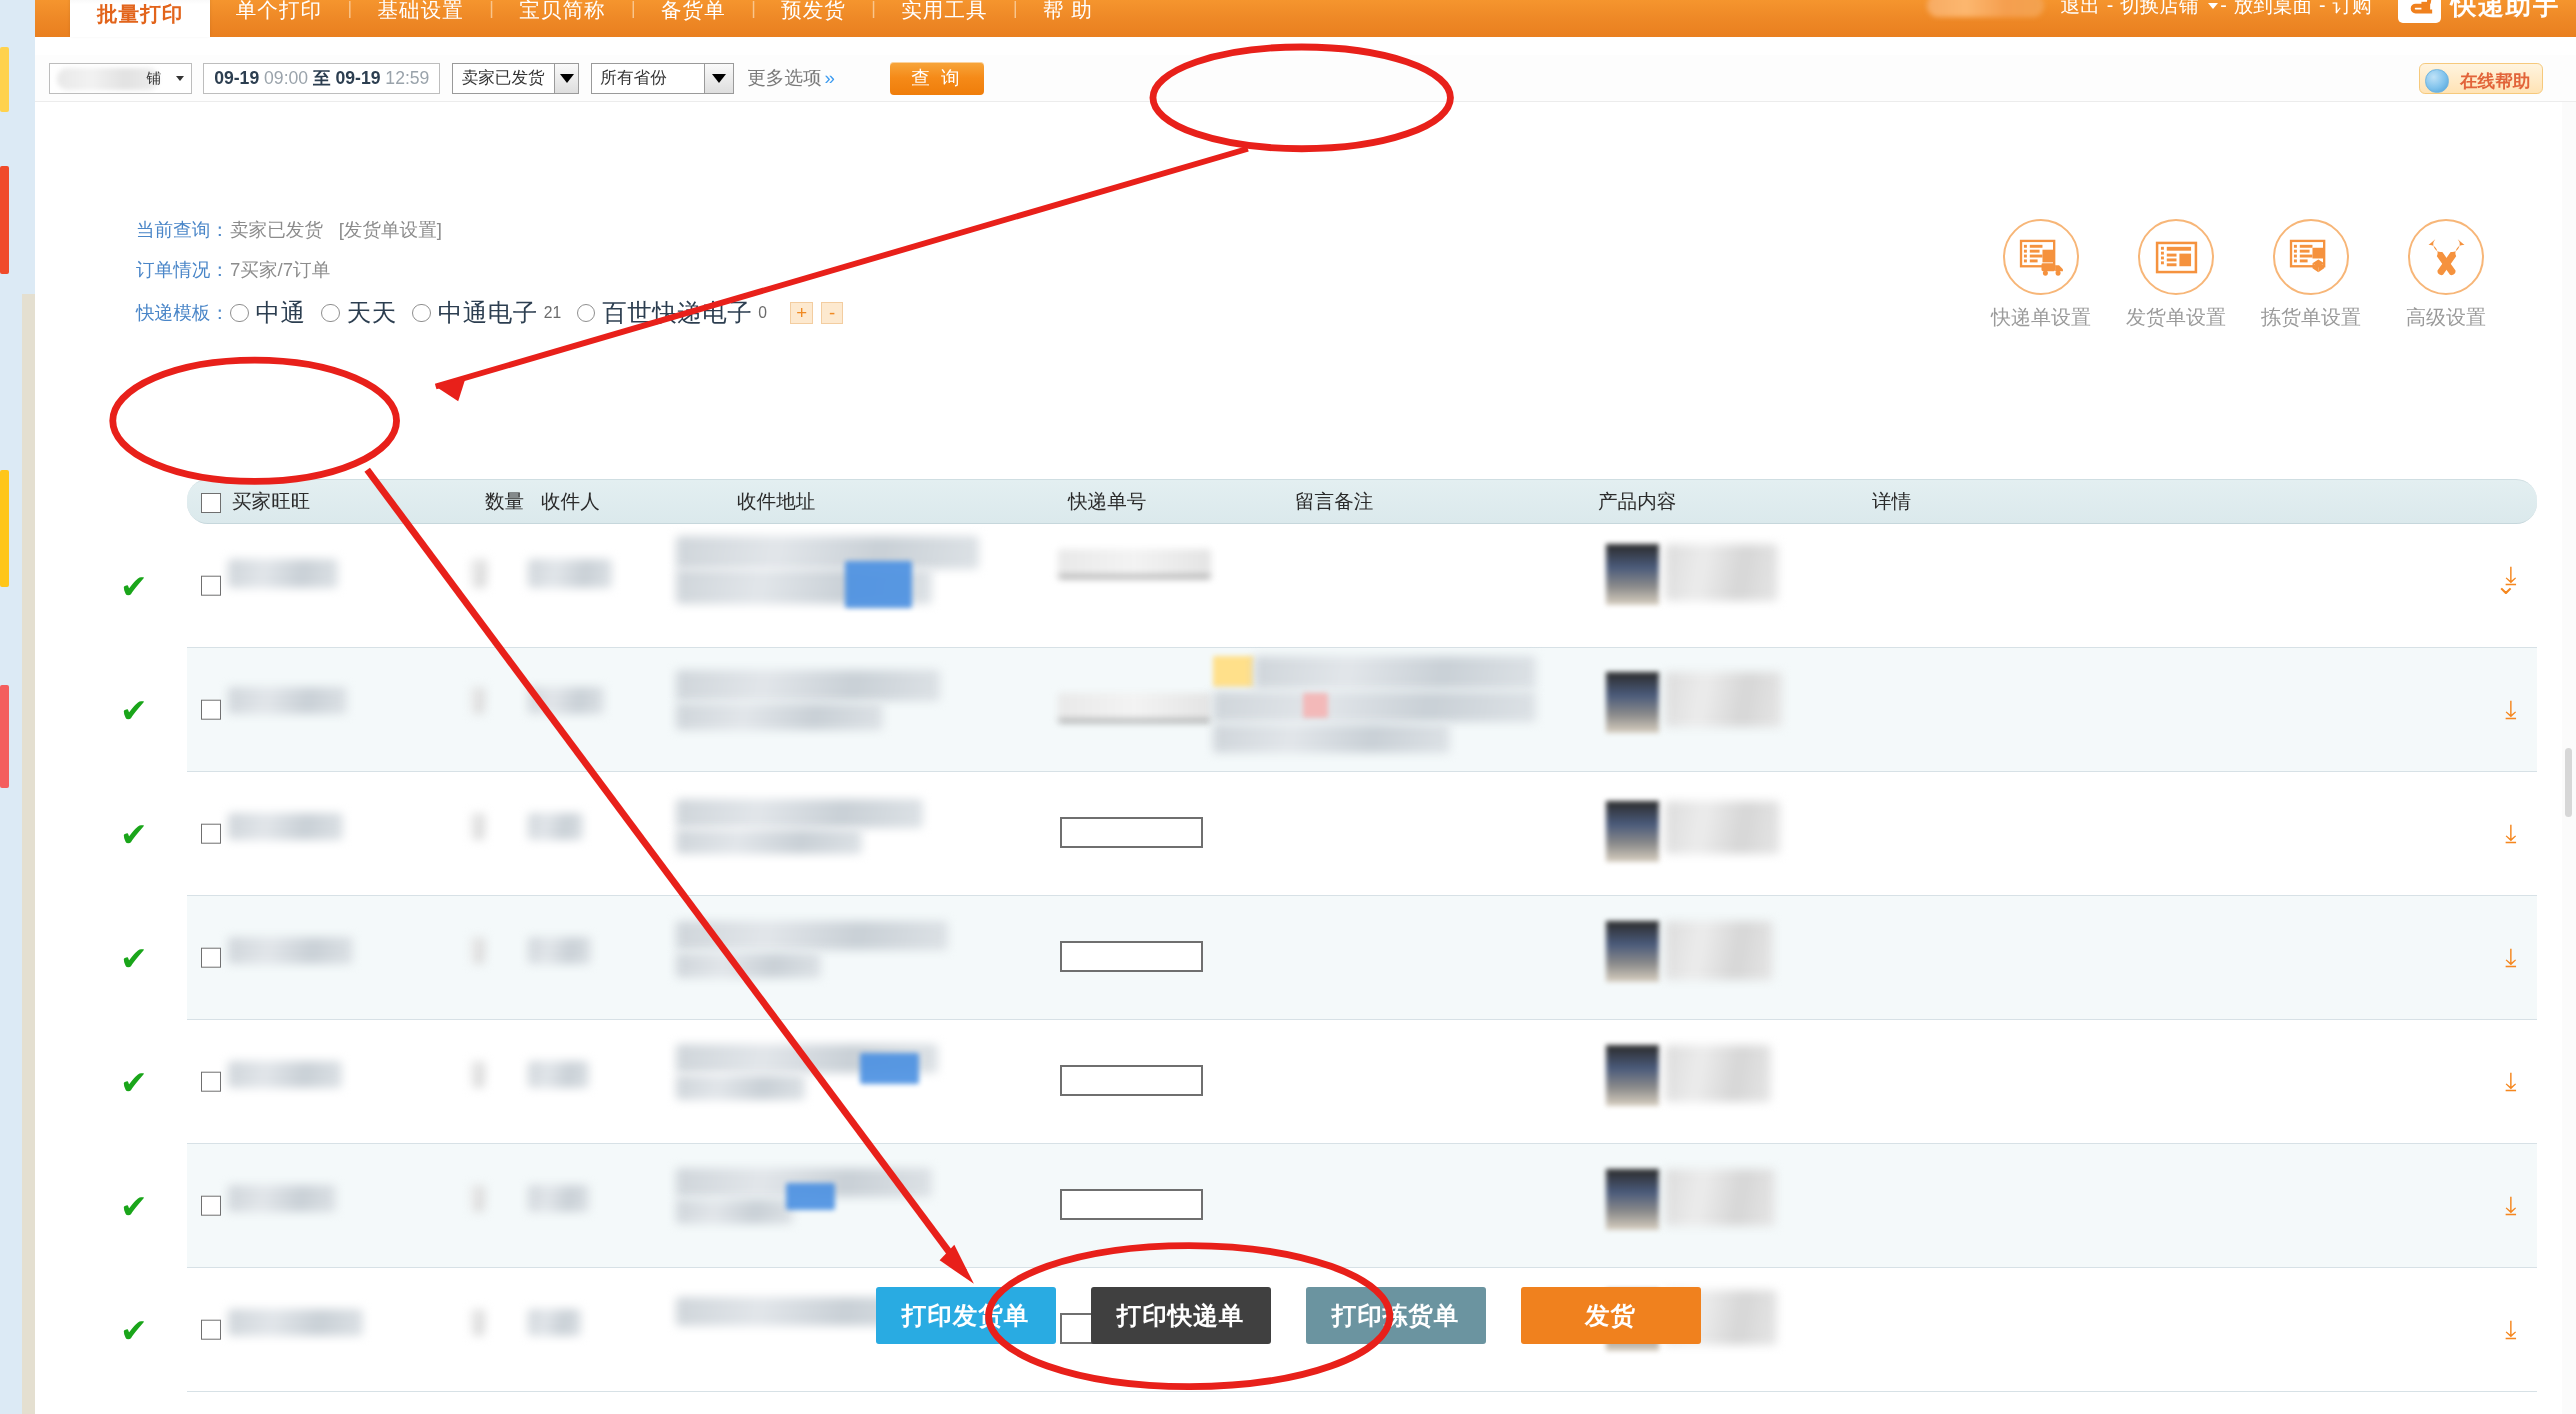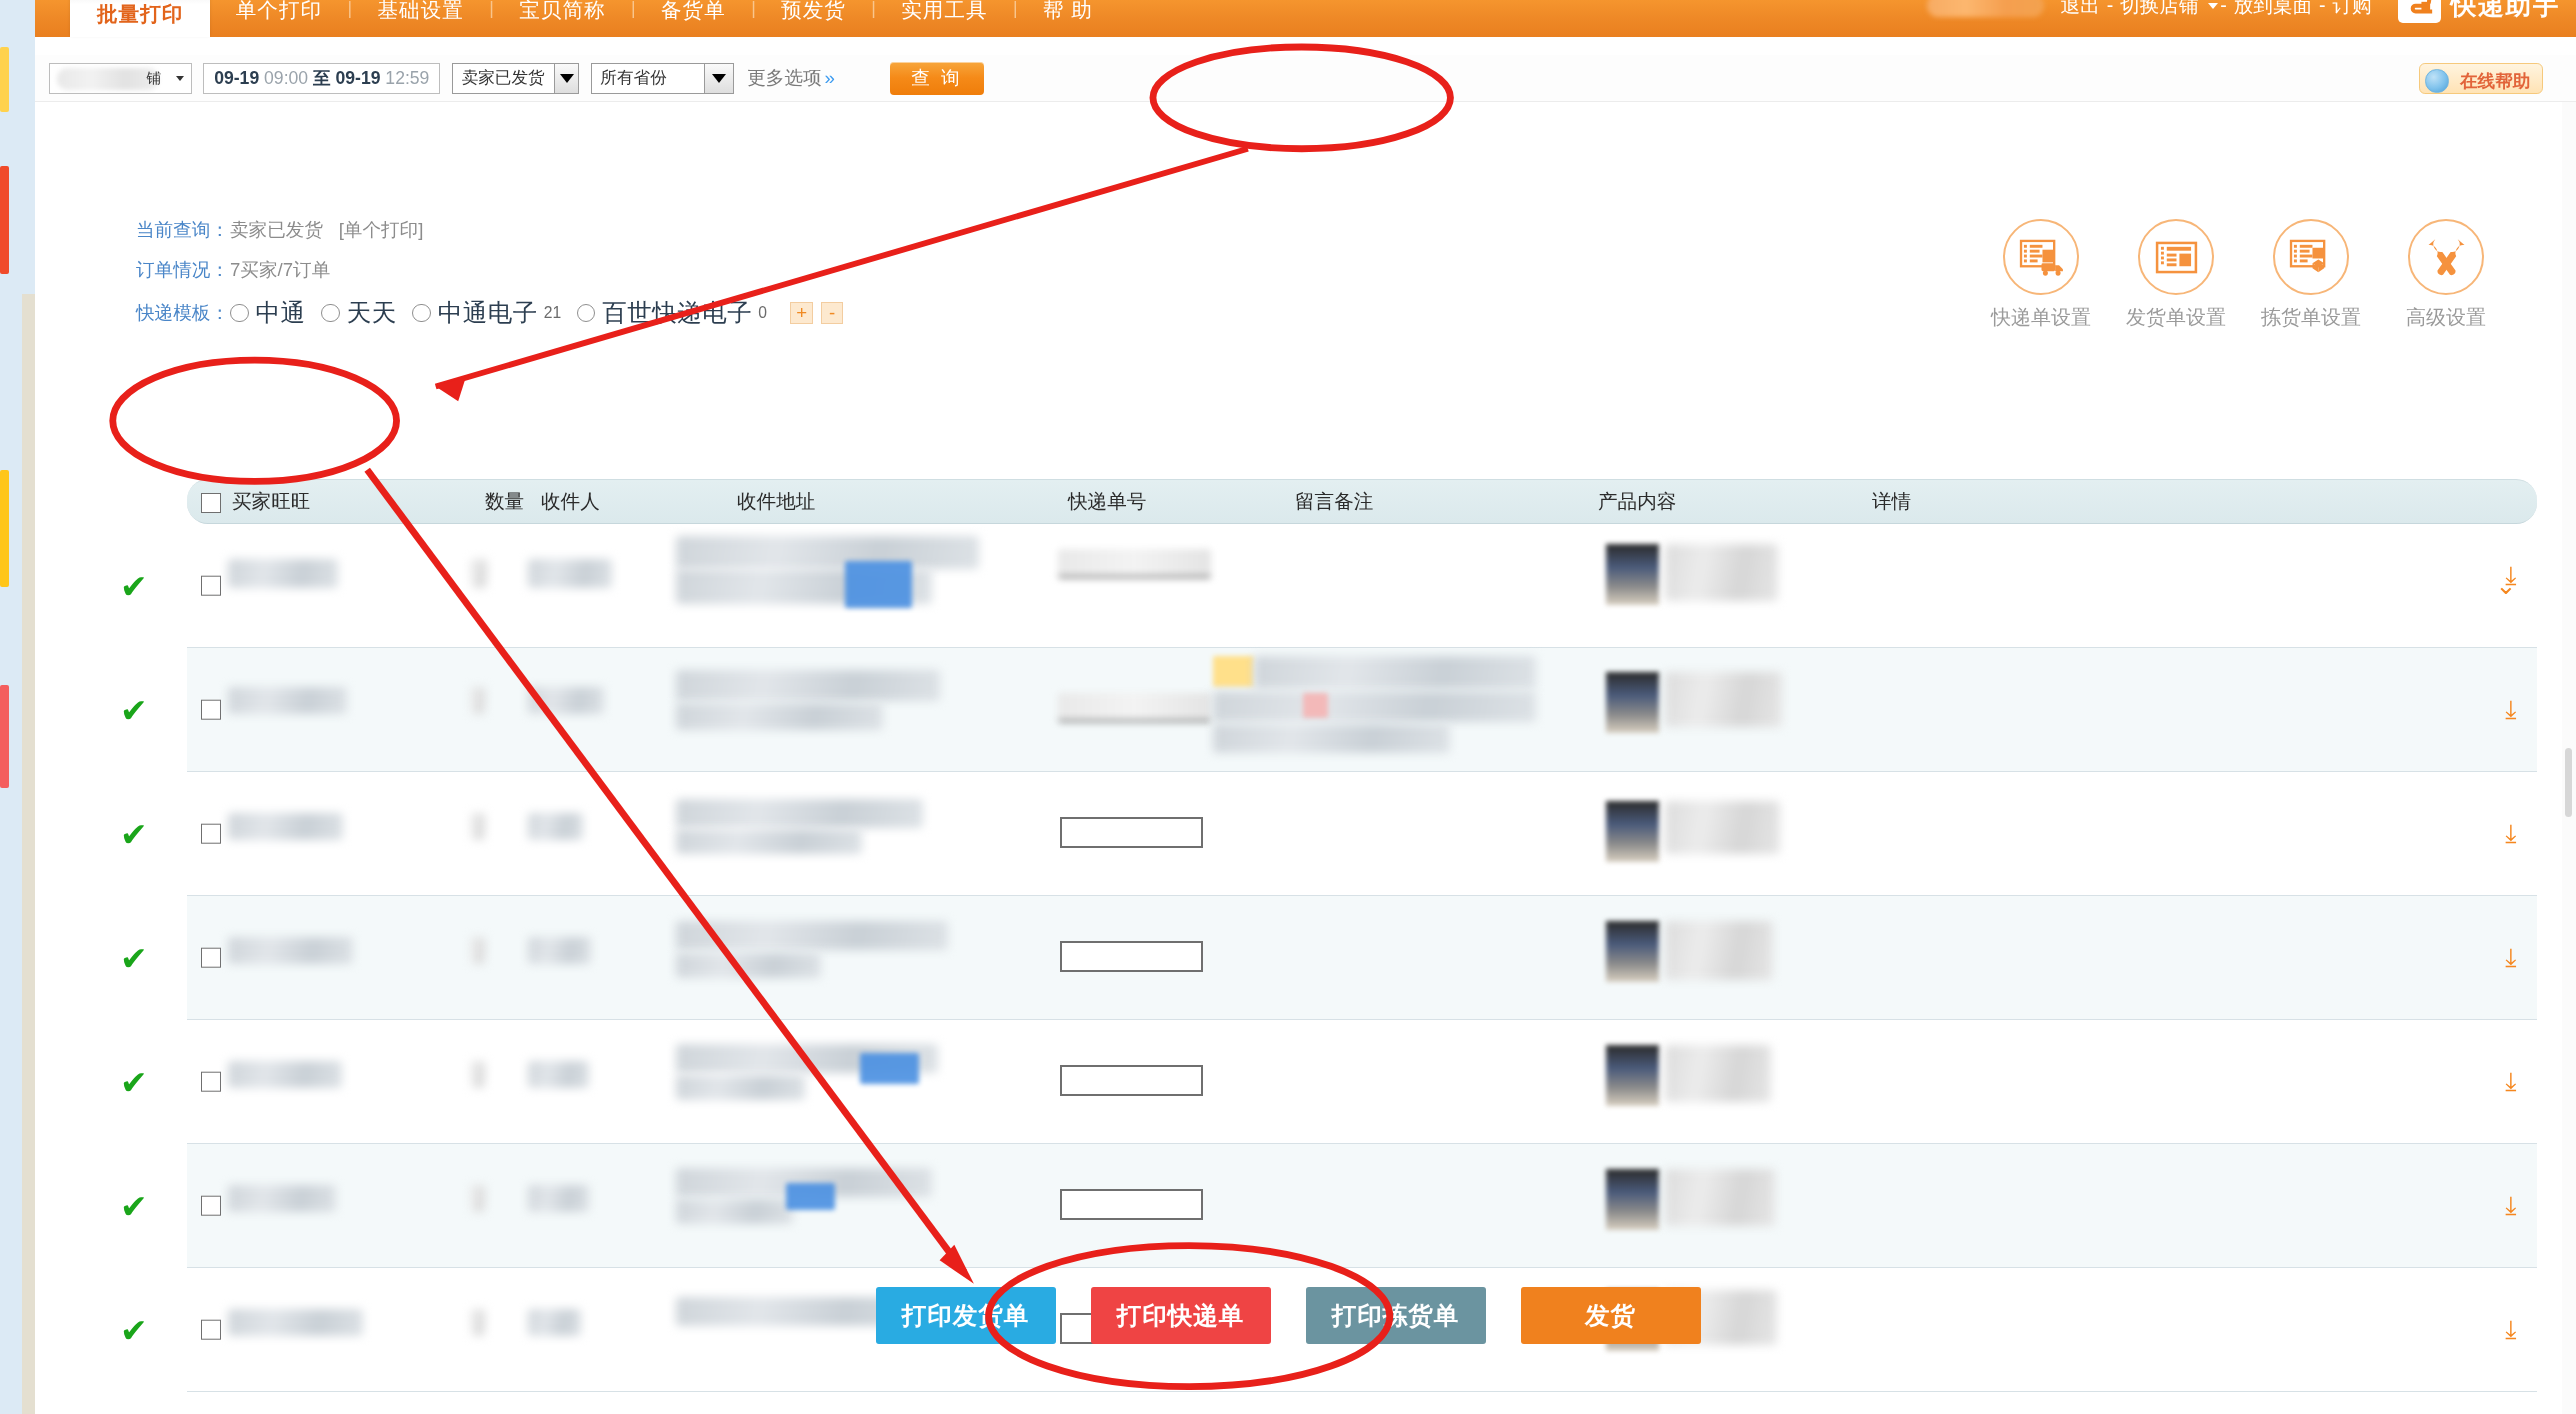--- a/index.html
+++ b/index.html
@@ -333,21 +333,21 @@
     <span class="help-txt">在线帮助</span>
   </div>
 </div>
 
 <div class="panel">
 
   <div class="info">
     <div class="info-row">
       <span class="info-lbl">当前查询：</span>
       <span class="info-val">卖家已发货</span>
-      <span class="info-val" style="margin-left:15.7px">[单个打印]</span>
+      <span class="info-val" style="margin-left:15.7px">[发货单设置]</span>
     </div>
     <div class="info-row">
       <span class="info-lbl">订单情况：</span>
       <span class="info-val">7买家/7订单</span>
     </div>
     <div class="tmpl-row">
       <span class="tmpl-lbl">快递模板：</span>
 
       <span class="radio-opt">
         <span class="radio-o"></span>
@@ -581,21 +581,21 @@
     </div>
   </div>
 </div>
 
 <div class="vscroll">
   <div class="thumbbar"></div>
 </div>
 
 <div class="footer">
   <div class="fbtn" style="background:#29abe2">打印发货单</div>
-  <div class="fbtn" style="background:#ef4444">打印快递单</div>
+  <div class="fbtn" style="background:#404040">打印快递单</div>
   <div class="fbtn" style="background:#6b94a0">打印拣货单</div>
   <div class="fbtn" style="background:#f0811e">发货</div>
 </div>
 
 <svg class="anno" viewBox="0 0 2632 1445" width="2576" height="1414">
 
   <ellipse cx="1330" cy="100" rx="152" ry="52" fill="none" stroke="#e8201a" stroke-width="7"></ellipse>
 
   <ellipse cx="260" cy="430" rx="145" ry="62" fill="none" stroke="#e8201a" stroke-width="7"></ellipse>
 

